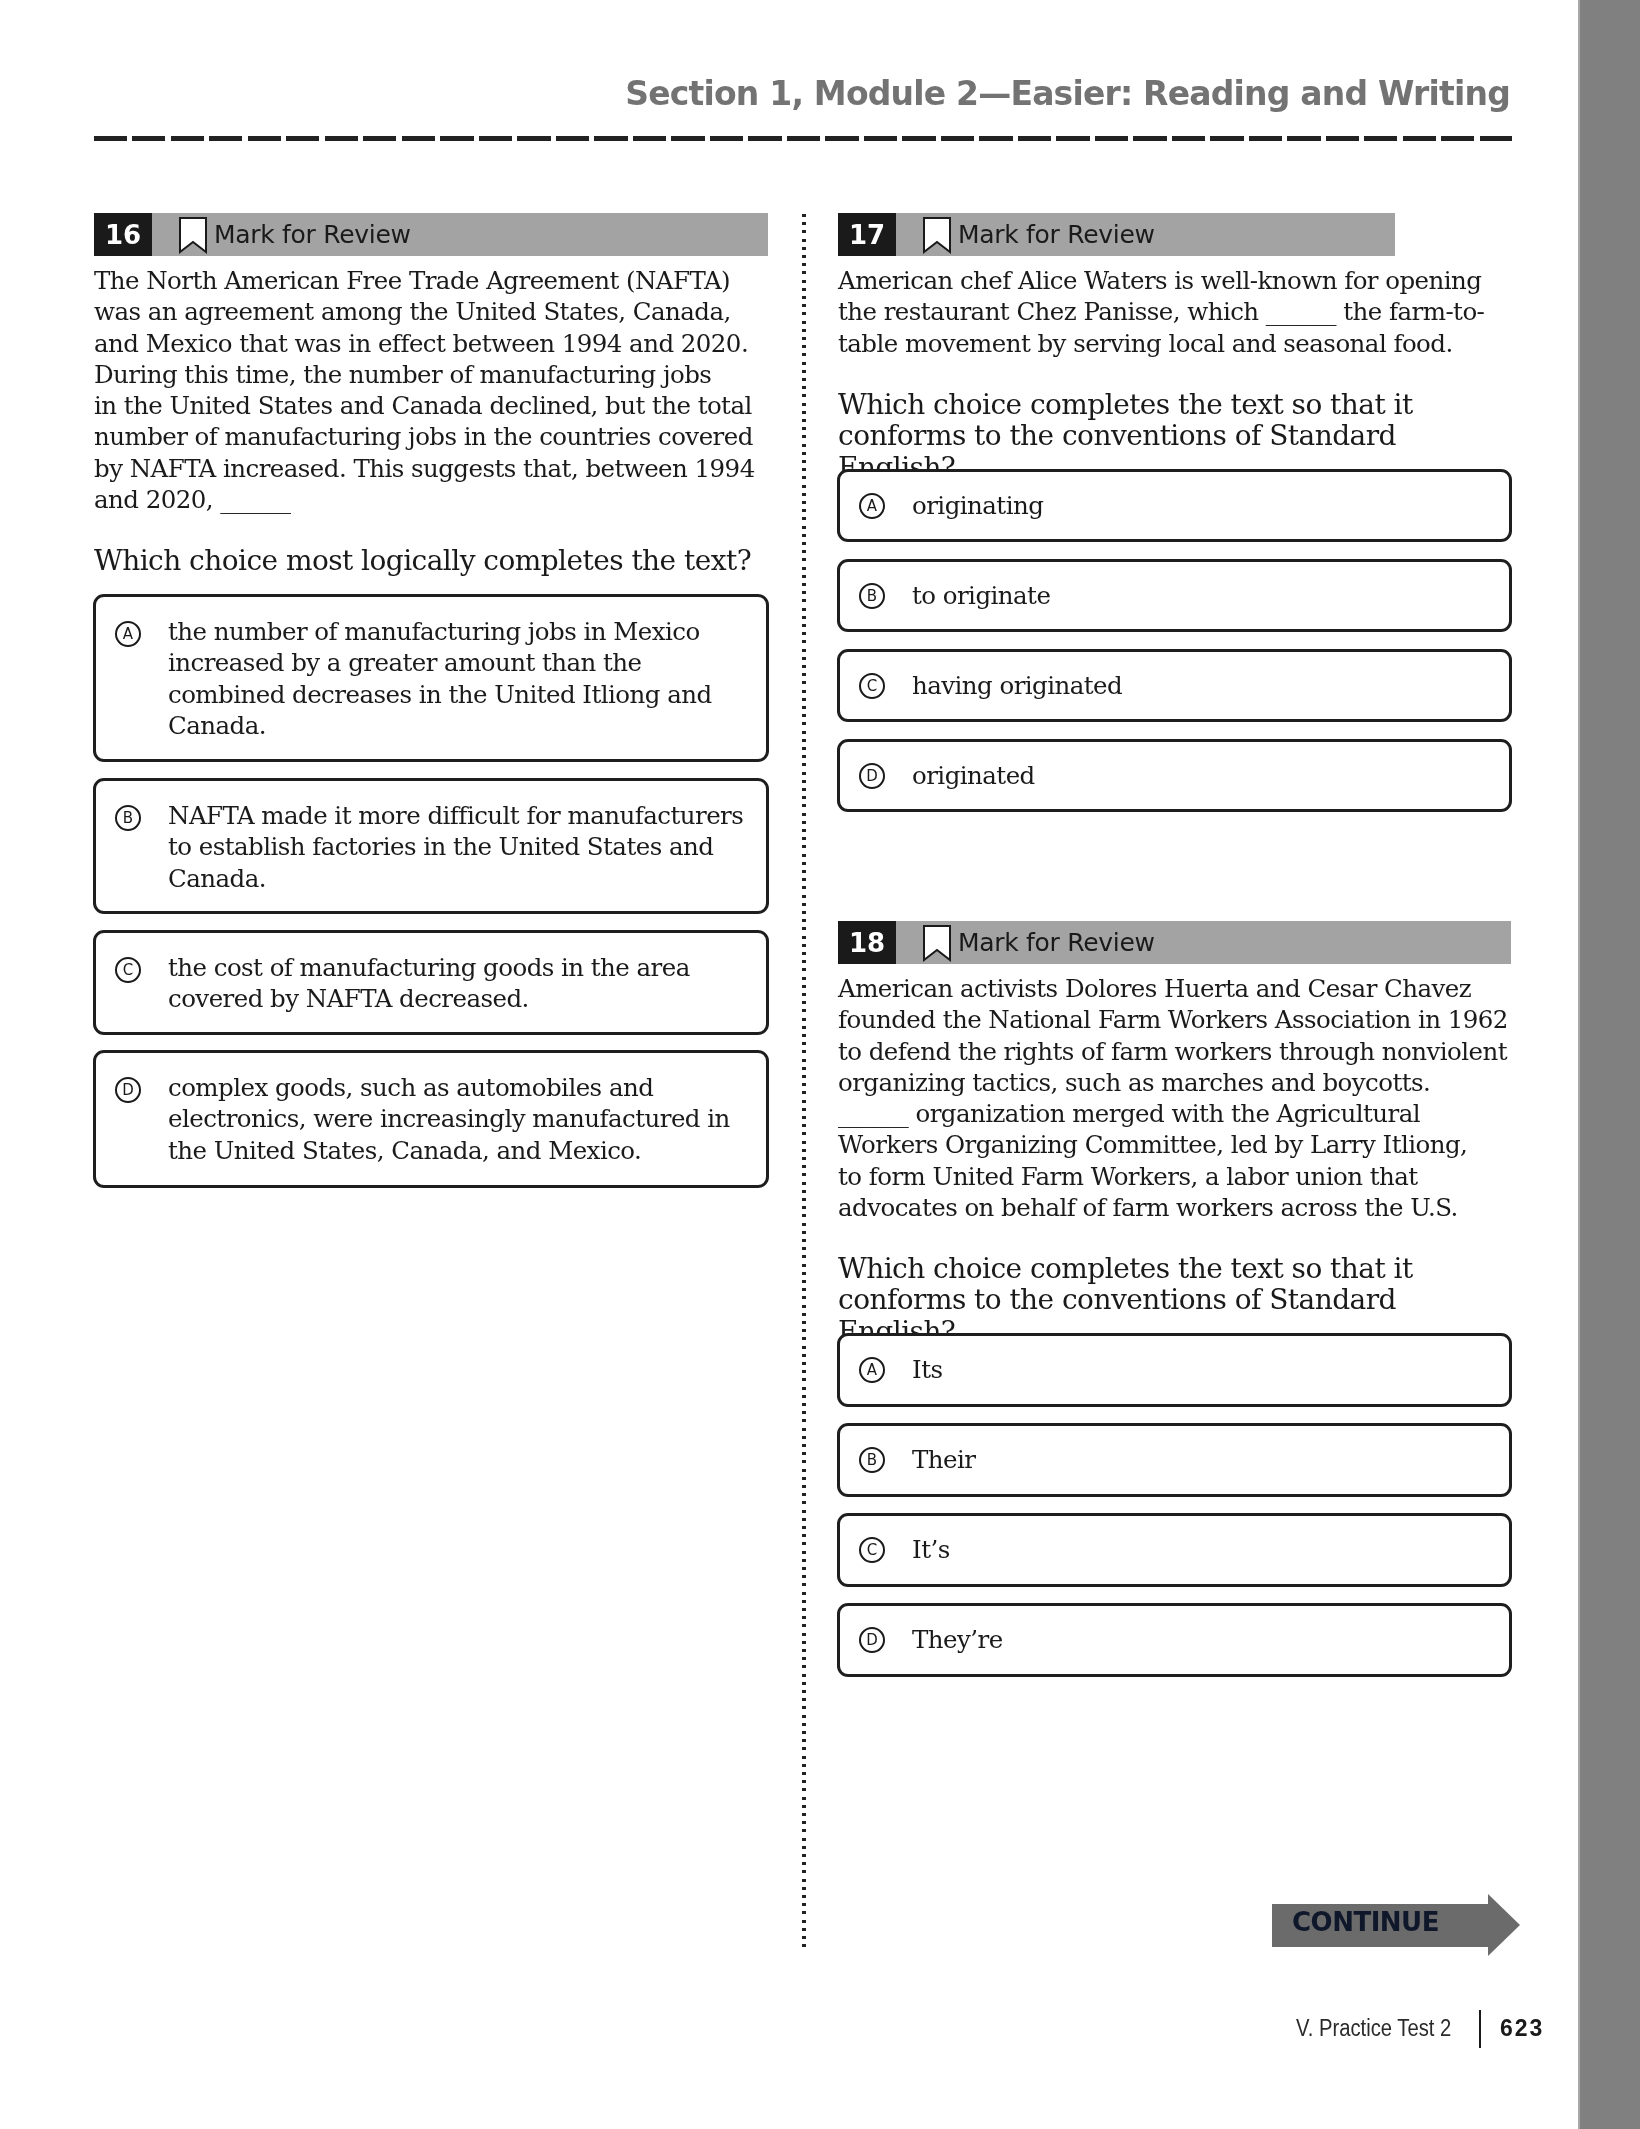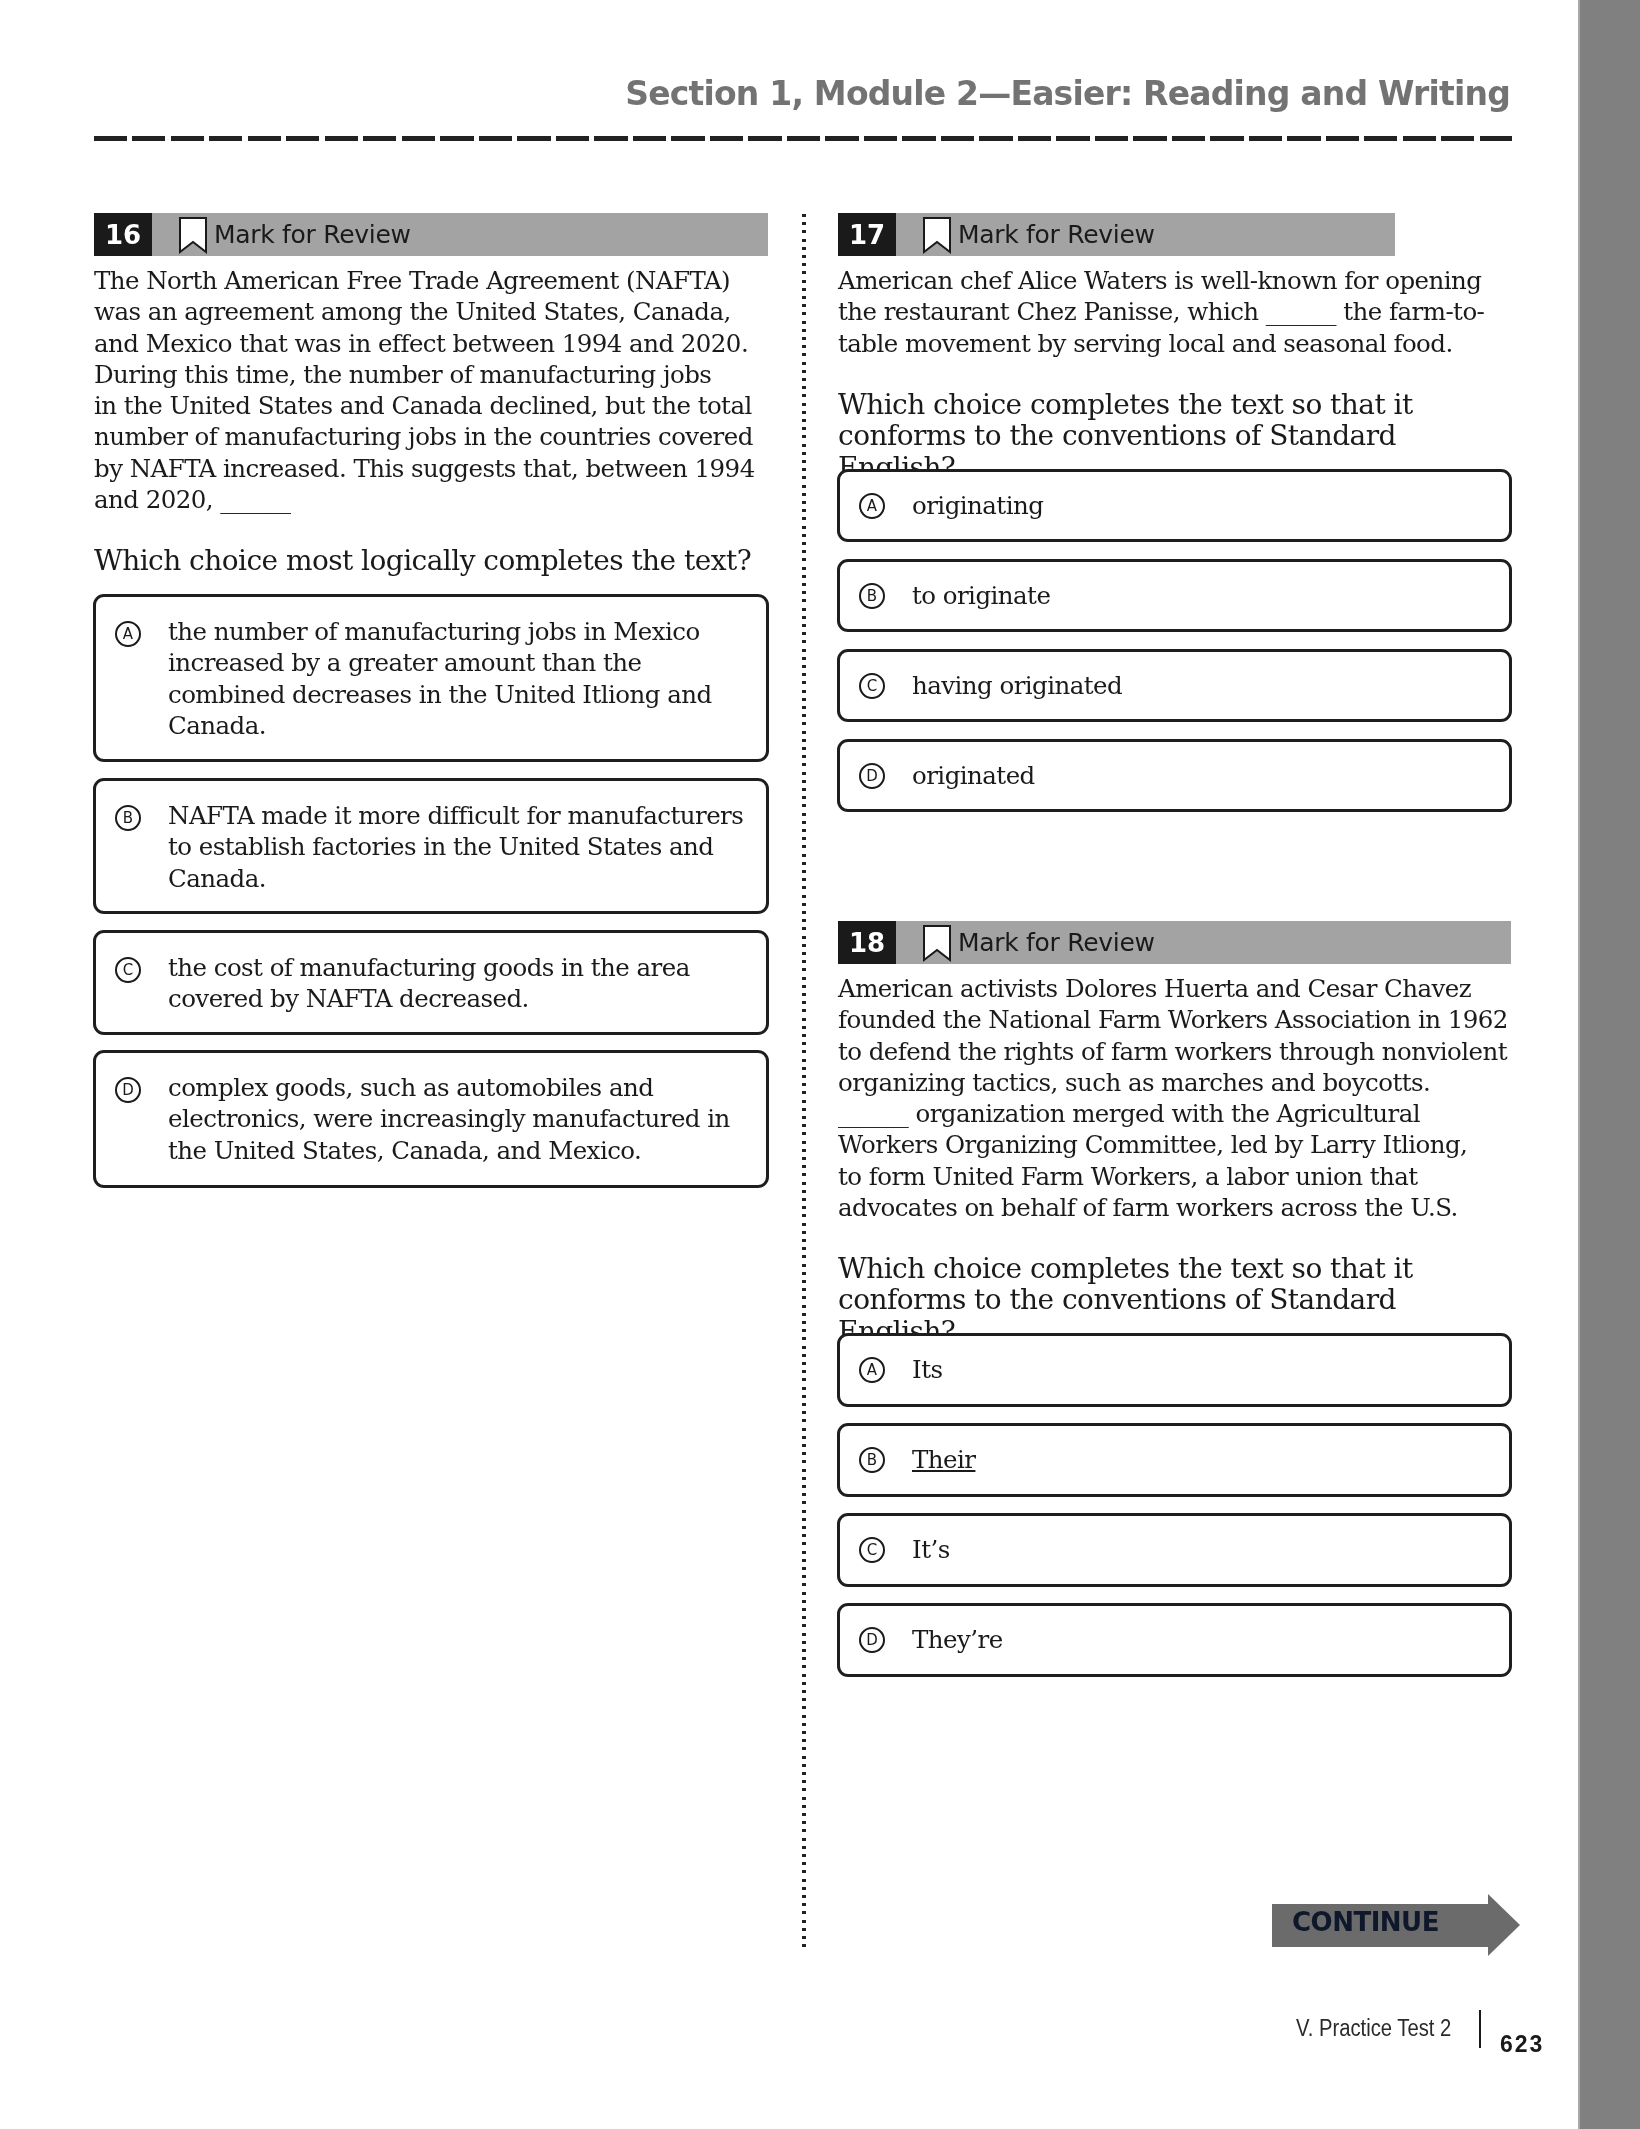--- a/index.html
+++ b/index.html
@@ -23,21 +23,21 @@
   .opt .letter { position:absolute; left:19px; width:26px; height:26px; border:2px solid #1a1a1a; border-radius:50%; box-sizing:border-box; font-family:"DejaVu Sans", sans-serif; font-size:15px; display:flex; align-items:center; justify-content:center; }
   .opt .otext { position:absolute; left:72px; right:14px; font-family:"DejaVu Serif", serif; font-size:24.5px; line-height:31.3px; letter-spacing:-0.55px; color:#1a1a1a; }
 
   .continue { position:absolute; left:1272px; top:1894px; width:248px; height:62px; }
   .continue .shaft { position:absolute; left:0; top:10px; width:216px; height:43px; background:#6b6b6b; }
   .continue .head { position:absolute; left:216px; top:0; width:0; height:0; border-top:31px solid transparent; border-bottom:31px solid transparent; border-left:32px solid #6b6b6b; }
   .continue .clabel { position:absolute; left:20px; top:13px; font-family:"DejaVu Sans", sans-serif; font-weight:bold; font-size:26px; color:#0f172a; letter-spacing:-0.5px; }
 
   .footer-left { position:absolute; left:1296px; top:2015px; font-family:"Liberation Sans", sans-serif; font-size:23px; color:#2a2a2a; transform:scaleX(0.88); transform-origin:left; white-space:nowrap; }
   .footer-sep { position:absolute; left:1479px; top:2010px; width:2px; height:38px; background:#1a1a1a; }
-  .footer-page { position:absolute; left:1500px; top:2015px; font-family:"Liberation Sans", sans-serif; font-weight:bold; font-size:23px; letter-spacing:2px; color:#1a1a1a;margin-top:16px; }
+  .footer-page { position:absolute; left:1500px; top:2015px; font-family:"Liberation Sans", sans-serif; font-weight:bold; font-size:23px; letter-spacing:2px; color:#1a1a1a; }
 </style>
 </head>
 <body>
 
 <div class="side-bar"></div>
 
 <div class="page-title">Section 1, Module 2—Easier: Reading and Writing</div>
 <div class="dash-rule"></div>
 <div class="col-divider"></div>
 
@@ -126,21 +126,21 @@
 to form United Farm Workers, a labor union that
 advocates on behalf of farm workers across the U.S.</div>
 <div class="prompt" style="left:838px; top:1253px; width:680px;">Which choice completes the text so that it conforms to the conventions of Standard English?</div>
 
 <div class="opt" style="left:837px; top:1333px; width:675px; height:74px;">
   <div class="letter" style="top:21px;">A</div>
   <div class="otext" style="top:18px;">Its</div>
 </div>
 <div class="opt" style="left:837px; top:1423px; width:675px; height:74px;">
   <div class="letter" style="top:21px;">B</div>
-  <div class="otext" style="top:18px;text-decoration:underline;">Their</div>
+  <div class="otext" style="top:18px;">Their</div>
 </div>
 <div class="opt" style="left:837px; top:1513px; width:675px; height:74px;">
   <div class="letter" style="top:21px;">C</div>
   <div class="otext" style="top:18px;">It’s</div>
 </div>
 <div class="opt" style="left:837px; top:1603px; width:675px; height:74px;">
   <div class="letter" style="top:21px;">D</div>
   <div class="otext" style="top:18px;">They’re</div>
 </div>
 

